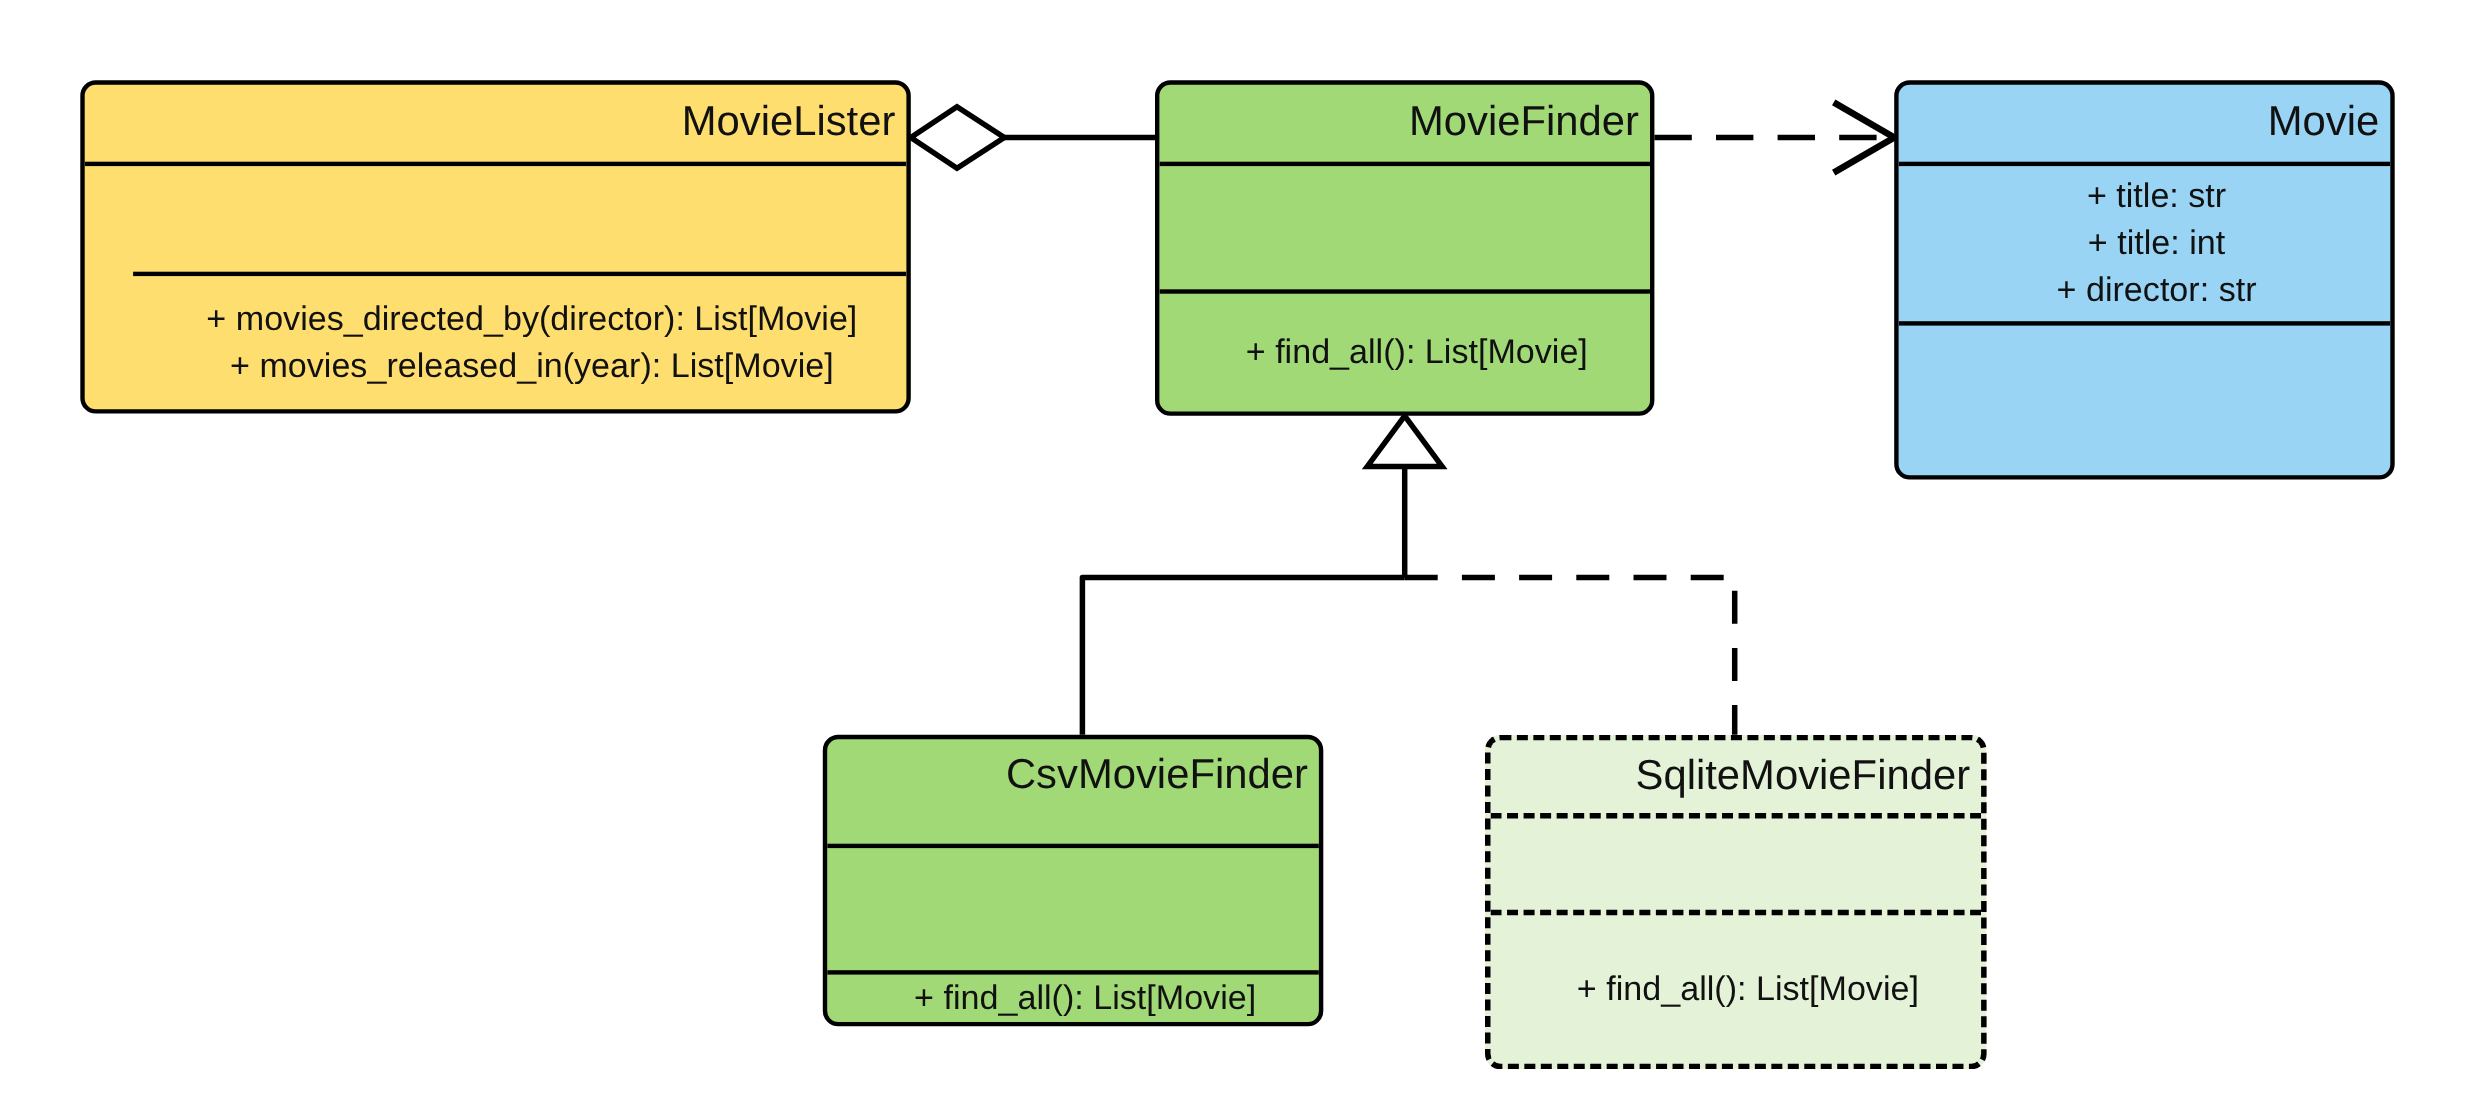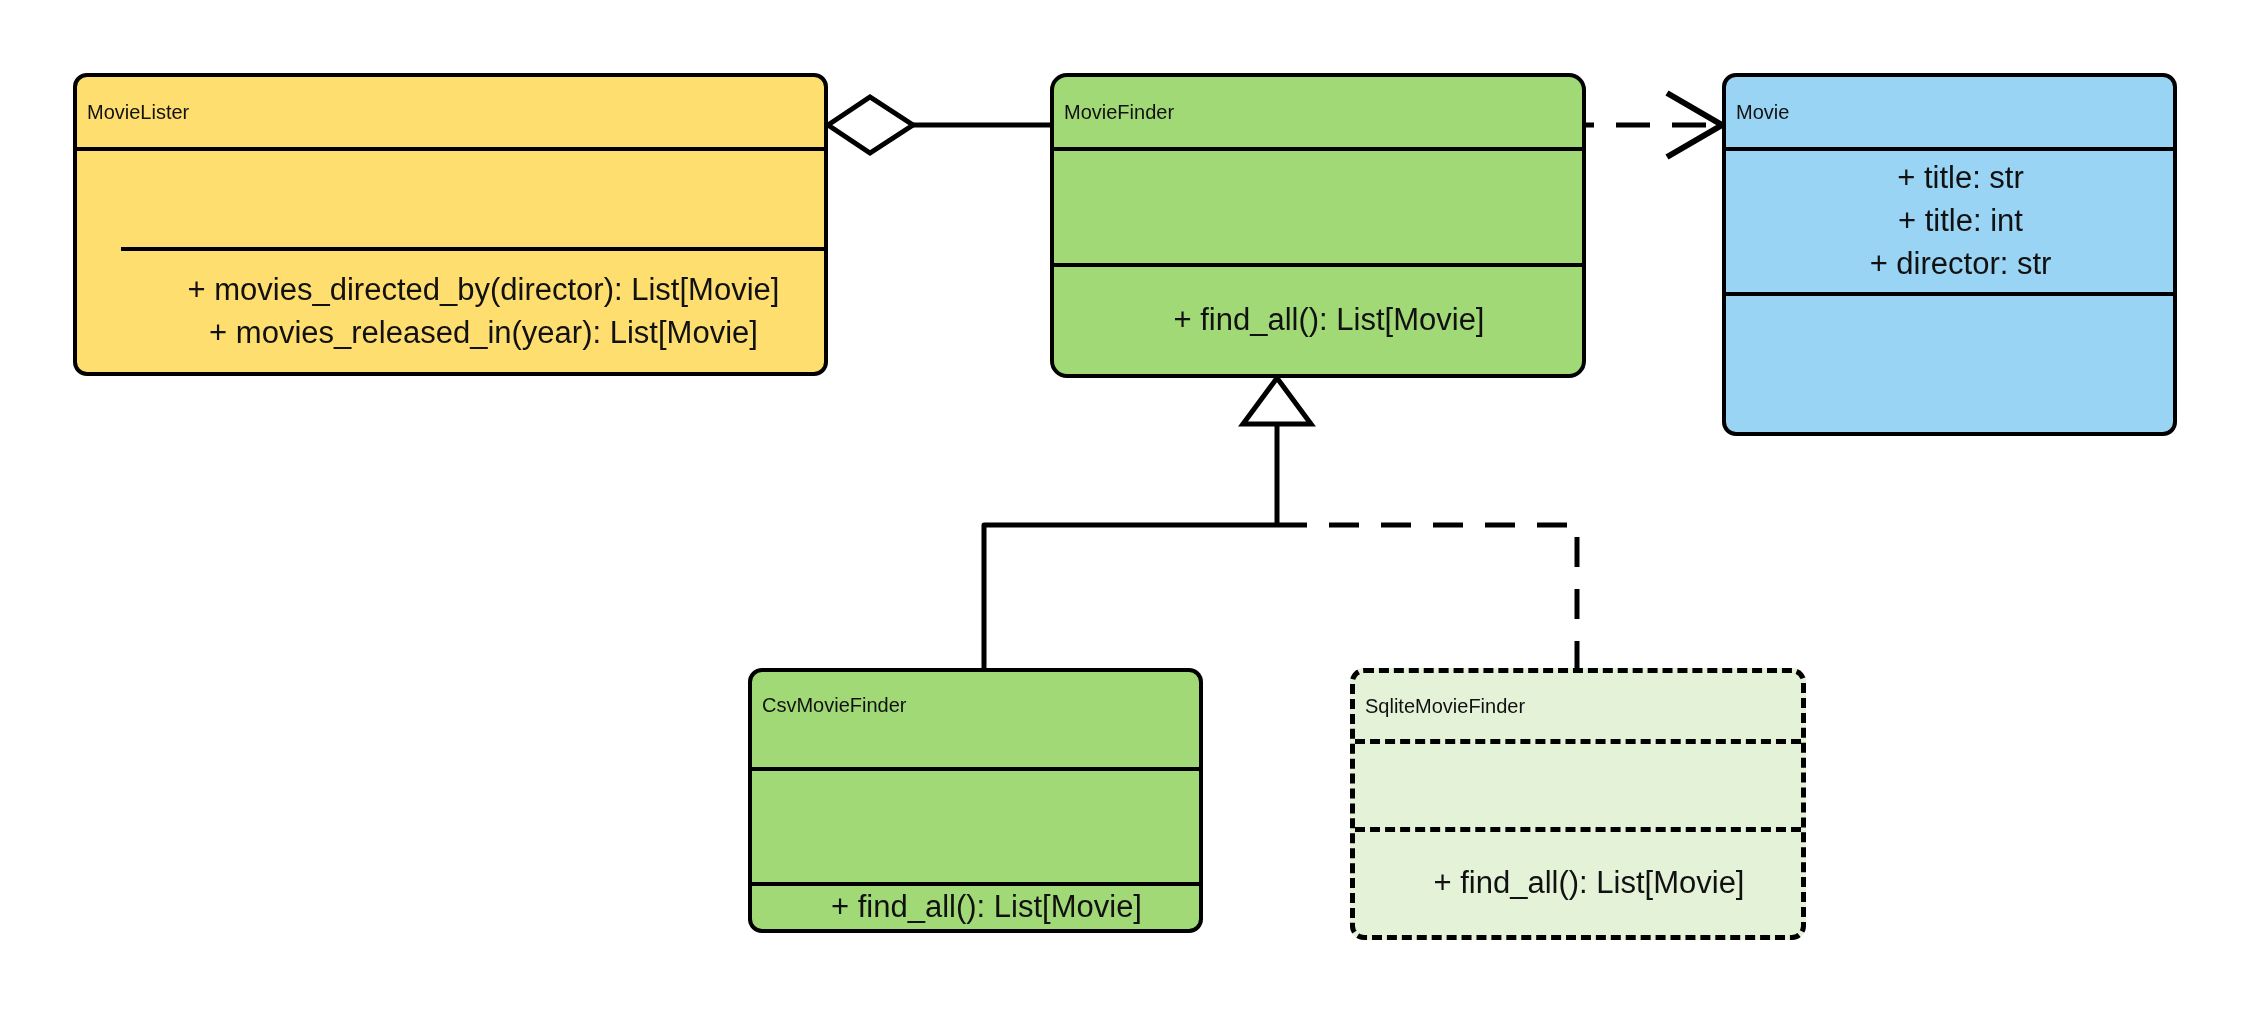--- a/index.html
+++ b/index.html
@@ -44,22 +44,22 @@
     flex-direction: column;
     justify-content: center;
   }
   .compartment.sep {
     border-top: 4px solid #000000;
   }
   .dashed .compartment.sep {
     border-top: 5px dashed #000000;
   }
   .class-name {
-    text-align: left;
-    font-size: 20px;
+    text-align: right;
+    font-size: 38px;
     color: #111111;
     line-height: 1.2;
     padding: 0 10px;
   }
   .member {
     text-align: center;
     font-size: 31px;
     color: #111111;
     line-height: 1.38;
     padding-left: 22px;
@@ -106,21 +106,21 @@
     <div class="compartment" style="height:70px;">
       <div class="class-name">MovieLister</div>
     </div>
     <div class="compartment sep" style="height:100px;"></div>
     <div class="compartment sep members-box" style="flex:1;margin-left:44px;">
       <div class="member">+ movies_directed_by(director): List[Movie]</div>
       <div class="member">+ movies_released_in(year): List[Movie]</div>
     </div>
   </div>
 
-  <div class="uml-class" style="left:1050px; top:73px; width:536px; height:305px; background:#A2D977;border-radius:17px;">
+  <div class="uml-class" style="left:1050px; top:73px; width:454px; height:305px; background:#A2D977;">
     <div class="compartment" style="height:70px;">
       <div class="class-name">MovieFinder</div>
     </div>
     <div class="compartment sep" style="height:116px;"></div>
     <div class="compartment sep members-box" style="flex:1;">
       <div class="member">+ find_all(): List[Movie]</div>
     </div>
   </div>
 
   <div class="uml-class" style="left:1722px; top:73px; width:455px; height:363px; background:#99D4F5;">
@@ -138,21 +138,21 @@
   <div class="uml-class" style="left:748px; top:668px; width:455px; height:265px; background:#A2D977;gap:30px;">
     <div class="compartment" style="height:66px;">
       <div class="class-name">CsvMovieFinder</div>
     </div>
     <div class="compartment sep" style="height:86px;"></div>
     <div class="compartment sep members-box" style="flex:1;">
       <div class="member">+ find_all(): List[Movie]</div>
     </div>
   </div>
 
-  <div class="uml-class dashed" style="left:1350px; top:668px; width:456px; height:272px; background:#E4F2D8;">
+  <div class="uml-class dashed" style="left:1350px; top:668px; width:456px; height:304px; background:#E4F2D8;">
     <div class="compartment" style="height:66px;">
       <div class="class-name">SqliteMovieFinder</div>
     </div>
     <div class="compartment sep" style="height:88px;"></div>
     <div class="compartment sep members-box" style="flex:1;">
       <div class="member">+ find_all(): List[Movie]</div>
     </div>
   </div>
 
 </div>

